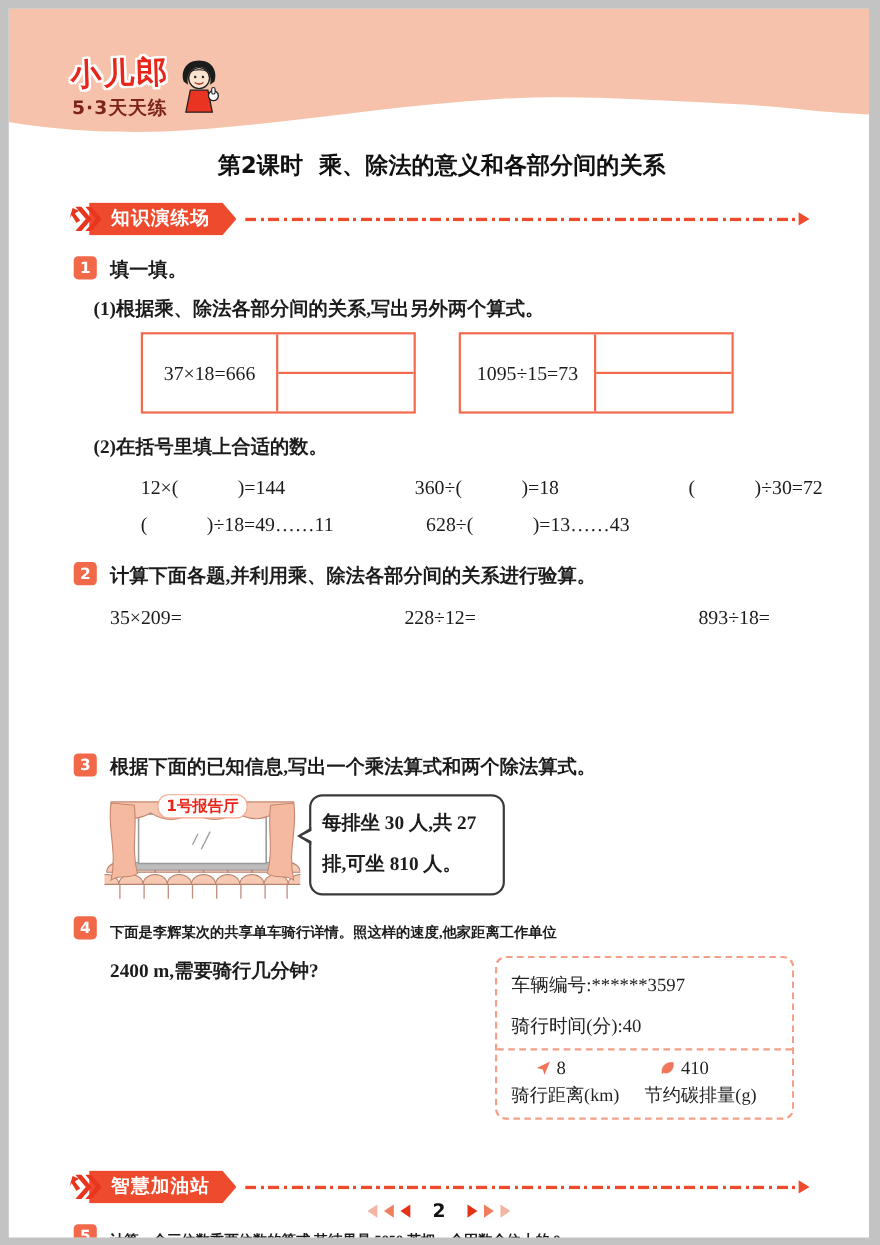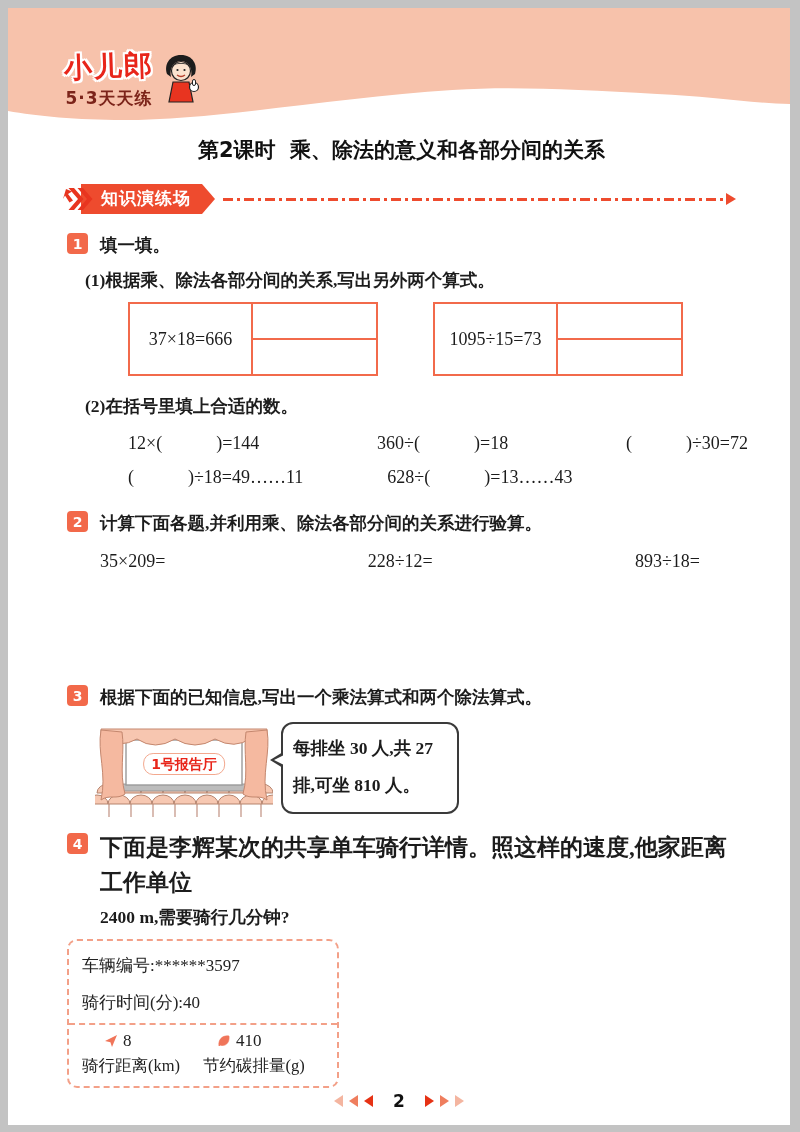--- a/index.html
+++ b/index.html
@@ -36,26 +36,26 @@
     background:repeating-linear-gradient(to right,#ee4b2e 0 10px,transparent 10px 14px,#ee4b2e 14px 17px,transparent 17px 21px); }
   .sec-arrow { width:0; height:0; border-left:10px solid #ee4b2e;
     border-top:6px solid transparent; border-bottom:6px solid transparent; }
 
   
   .prob { display:flex; align-items:flex-start; gap:12px; }
   .badge { flex:0 0 21px; width:21px; height:21px; margin-top:3px; background:#f2694a; color:#fff;
     border-radius:4px; display:flex; align-items:center; justify-content:center;
     font-family:"DejaVu Sans","Liberation Sans",sans-serif; font-weight:bold; font-size:14px; }
   .ptext { font-size:17.5px; font-weight:600; line-height:30px; }
-  .pline { font-size:23px; font-weight:600; line-height:35px; }
+  .pline { font-size:13px; font-weight:600; line-height:35px; }
 
   .subline { margin:6px 0 0 18px; font-size:17.5px; font-weight:600; line-height:28px; }
 
   
-  .boxes { display:flex; gap:55px; margin:8px 0 0 61px; }
+  .boxes { display:flex; gap:39px; margin:8px 0 0 61px; }
   .fill-box { width:250px; height:74px; border:2px solid #f26a4b; display:flex; }
   .fill-box .eq { flex:0 0 123px; display:flex; align-items:center; justify-content:center;
     border-right:2px solid #f26a4b; font-size:18px; }
   .fill-box .blank { flex:1; display:flex; flex-direction:column; }
   .fill-box .blank-top { flex:1; border-bottom:2px solid #f26a4b; }
   .fill-box .blank-bottom { flex:1; }
 
   .eqrow { display:flex; margin-left:61px; font-size:18px; line-height:34px; }
   .eqrow-1 { width:620px; justify-content:space-between; margin-top:6px; }
   .eqrow-2 { gap:84px; }
@@ -63,33 +63,33 @@
 
   .workspace { height:104px; }
 
   
   .p3row { display:flex; align-items:flex-start; gap:8px; margin:4px 0 0 28px; }
   .stage { position:relative; width:178px; height:102px; }
   .stage svg { display:block; width:100%; height:100%; }
   .stage-label { position:absolute; top:6px; left:50%; transform:translateX(-50%);
     background:#fff; border:1px solid #f3a88e; border-radius:10px; padding:0 7px;
     font-family:"DejaVu Sans","Liberation Sans",sans-serif; font-weight:bold; font-size:14px;
-    color:#e8251a; white-space:nowrap; line-height:20px;margin-top:31px; }
+    color:#e8251a; white-space:nowrap; line-height:20px; }
   .bubble { position:relative; margin-top:6px; width:178px; border:2px solid #3a3a3a;
     border-radius:12px; padding:6px 10px 8px; font-size:17.5px; font-weight:600; line-height:37px;
     background:#fff; }
   .bubble:before { content:""; position:absolute; left:-13px; top:28px; width:0; height:0;
     border-top:8px solid transparent; border-bottom:8px solid transparent;
     border-right:13px solid #3a3a3a; }
   .bubble:after { content:""; position:absolute; left:-9px; top:31px; width:0; height:0;
     border-top:5px solid transparent; border-bottom:5px solid transparent;
     border-right:10px solid #fff; }
 
   
-  .p4row { display:flex; justify-content:space-between; align-items:flex-start; margin-top:0;flex-direction:column; }
+  .p4row { display:flex; justify-content:space-between; align-items:flex-start; margin-top:0; }
   .p4left { margin-left:33px; font-size:17.5px; font-weight:600; line-height:35px; }
   .ride-card { width:272px; margin:4px 14px 0 0; border:2px dashed #f3a088; border-radius:10px;
     padding:6px 13px 7px; font-size:17px; line-height:37px; color:#222; }
   .ride-card .divider { border-top:2px dashed #f3a088; margin:2px -13px 4px; }
   .stats { display:flex; }
   .stat { flex:1; display:flex; flex-direction:column; }
   .stat-val { display:flex; align-items:center; gap:5px; font-size:17px; line-height:24px; }
   .stat-val .ico { width:14px; height:14px; }
   .stat1 .stat-val { padding-left:22px; }
   .stat2 .stat-val { padding-left:14px; }

